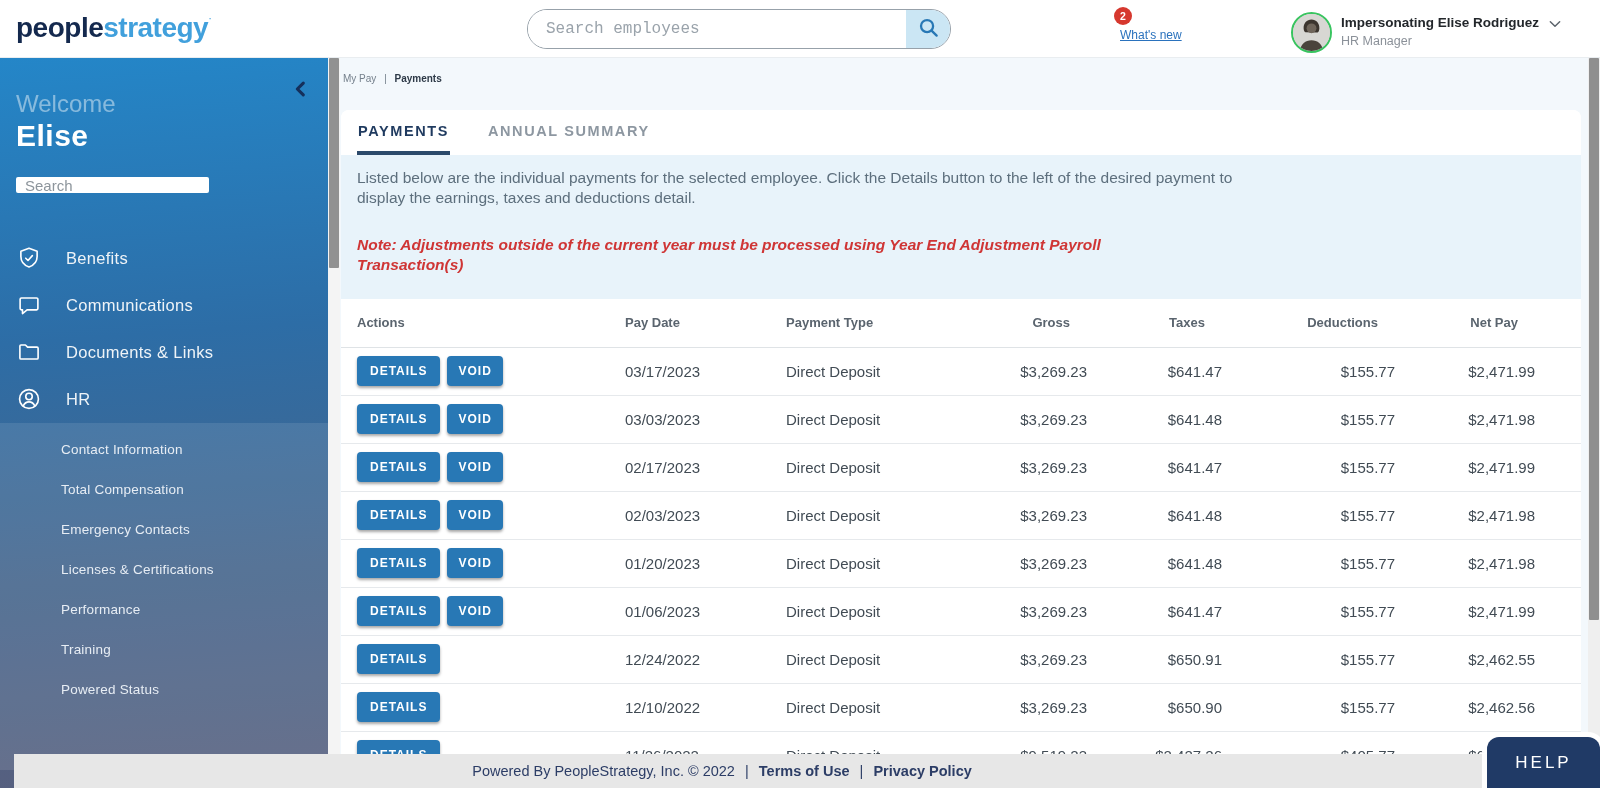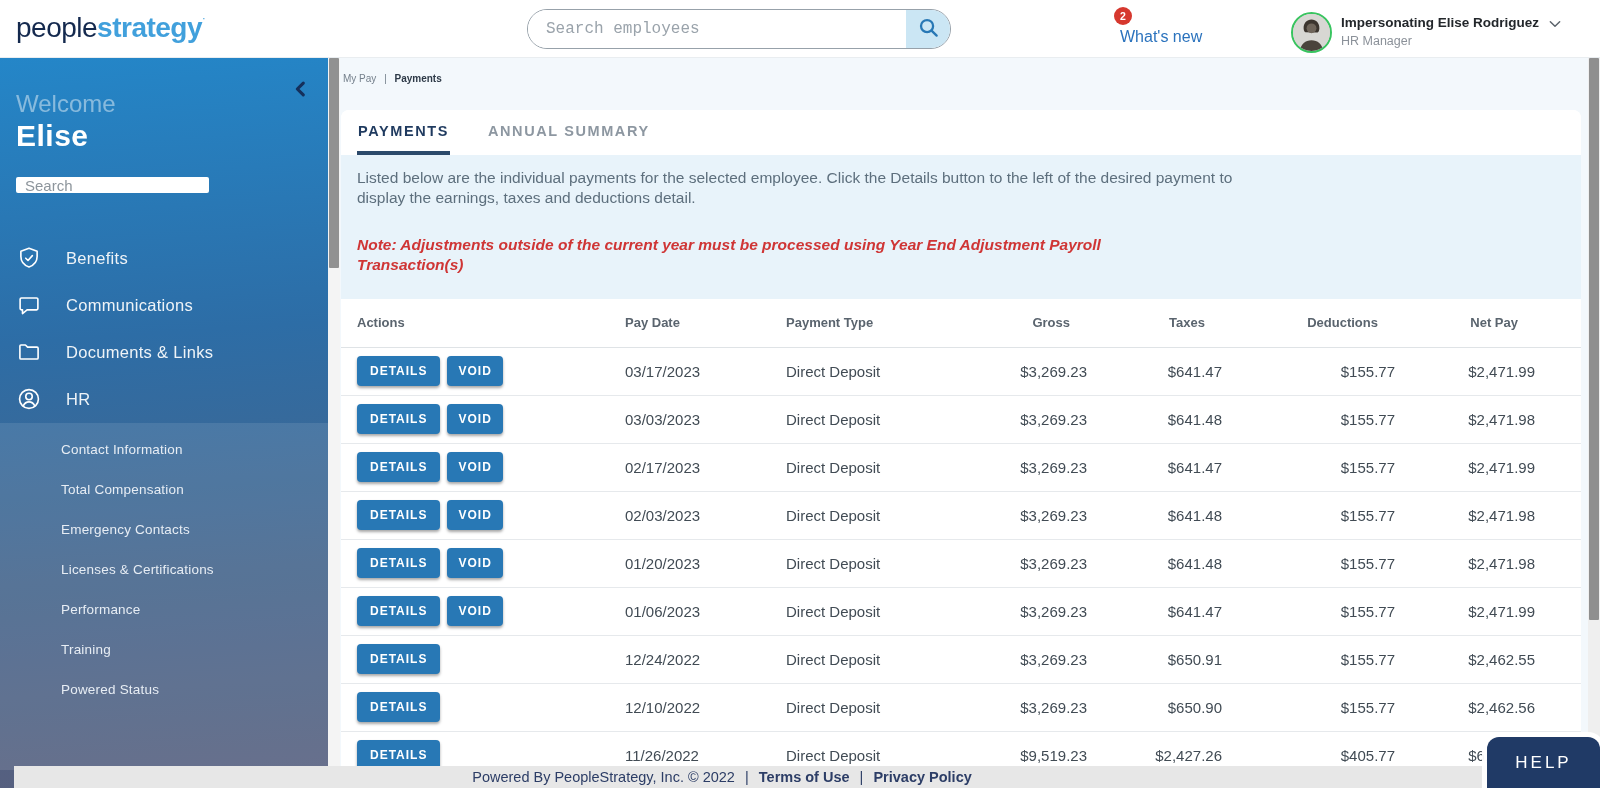--- a/index.html
+++ b/index.html
@@ -2,28 +2,28 @@
 <html><head>
 <meta charset="utf-8">
 <style>
   * { margin:0; padding:0; box-sizing:border-box; }
   html,body { width:1600px; height:788px; overflow:hidden; }
   body { font-family:"Liberation Sans", sans-serif; background:#f3f8fc; position:relative; }
 
   
   .topbar { position:relative; height:58px; background:#fff; border-bottom:1px solid #e9edf0; z-index:5; }
   .logo { position:absolute; left:16px; top:12px; font-size:28px; letter-spacing:-0.5px; }
-  .logo .p1 { color:#14294e; font-weight:400;margin-top:16px; }
+  .logo .p1 { color:#14294e; font-weight:700;margin-top:16px; }
   .logo .p2 { color:#41a0dc; font-weight:800; }
   .logo .mark { color:#41a0dc; font-size:11px; vertical-align:top; }
   .search-pill { position:absolute; left:527px; top:9px; width:424px; height:40px; border:1px solid #97a1aa; border-radius:20px; background:#fff; display:flex; overflow:hidden; }
   .search-pill input { flex:1; border:none; outline:none; padding-left:18px; font-size:16px; color:#3b82f6; font-family:Liberation Mono, monospace; }
   .search-pill input::placeholder { color:#9aa3ab; }
   .search-btn { width:44px; background:#cbe6f4; border:none; display:flex; align-items:center; justify-content:center; cursor:pointer; }
-  .whatsnew { position:absolute; left:1120px; top:28px; color:#2a72bd; font-size:16px; cursor:pointer; }
+  .whatsnew { position:absolute; left:1120px; top:28px; color:#2a72bd; font-size:12px; cursor:pointer;text-decoration:underline; }
   .wn-badge { position:absolute; left:1114px; top:7px; width:18px; height:18px; border-radius:50%; background:#d6382e; color:#fff; font-size:10.5px; font-weight:700; display:flex; align-items:center; justify-content:center; z-index:2; }
   .user-menu { position:absolute; left:1291px; top:12px; display:flex; align-items:center; gap:9px; cursor:pointer; }
   .avatar { width:41px; height:41px; border-radius:50%; border:2px solid #38c45f; overflow:hidden; background:#d8d7d3; flex:none; }
   .avatar svg { display:block; width:100%; height:100%; }
   .user-text { line-height:1.25; }
   .user-name-row { display:flex; align-items:center; gap:8px; }
   .user-name { font-size:13.5px; font-weight:700; color:#23272b; }
   .user-role { font-size:12.5px; color:#8b9199; margin-top:2px; }
   .chev-down { width:16px; height:16px; }
 
@@ -72,21 +72,21 @@
   .r { text-align:right; }
   td.r { padding-right:21px; }
   th.r { padding-right:38px; }
   td.c-net { padding-right:46px; }
   th.c-net { padding-right:63px; }
   .c-type { padding-left:65px; }
   .btn { background:#2878b5; color:#fff; border:none; border-radius:4px; font-family:"Liberation Sans",sans-serif; font-size:12px; font-weight:700; letter-spacing:1px; padding:8px 13px; box-shadow:0 2px 3px rgba(0,0,0,0.35); cursor:pointer; }
   .btn-void { padding:8px 11px; margin-left:7px; }
 
   
-  .footer { position:absolute; left:14px; right:0; bottom:0; height:22px; background:#e7e7e7; z-index:10; display:flex; align-items:center; justify-content:center; }
+  .footer { position:absolute; left:14px; right:0; bottom:0; height:34px; background:#e7e7e7; z-index:10; display:flex; align-items:center; justify-content:center; }
   .footer-inner { margin-right:170px; font-size:14.5px; color:#2c3d66; }
   .footer a { color:#2c3d66; font-weight:700; text-decoration:none; cursor:pointer; }
   .f-div { margin:0 6px; }
   .help-btn { position:absolute; right:0; bottom:0; width:113px; height:51px; background:#203a66; color:#fff; border:none; border-radius:12px 12px 0 0; font-family:"Liberation Sans",sans-serif; font-size:17px; letter-spacing:3px; z-index:11; box-shadow:0 0 0 5px rgba(255,255,255,0.95); cursor:pointer; }
 </style>
 </head>
 <body>
 
 <header class="topbar">
   <div class="logo">

